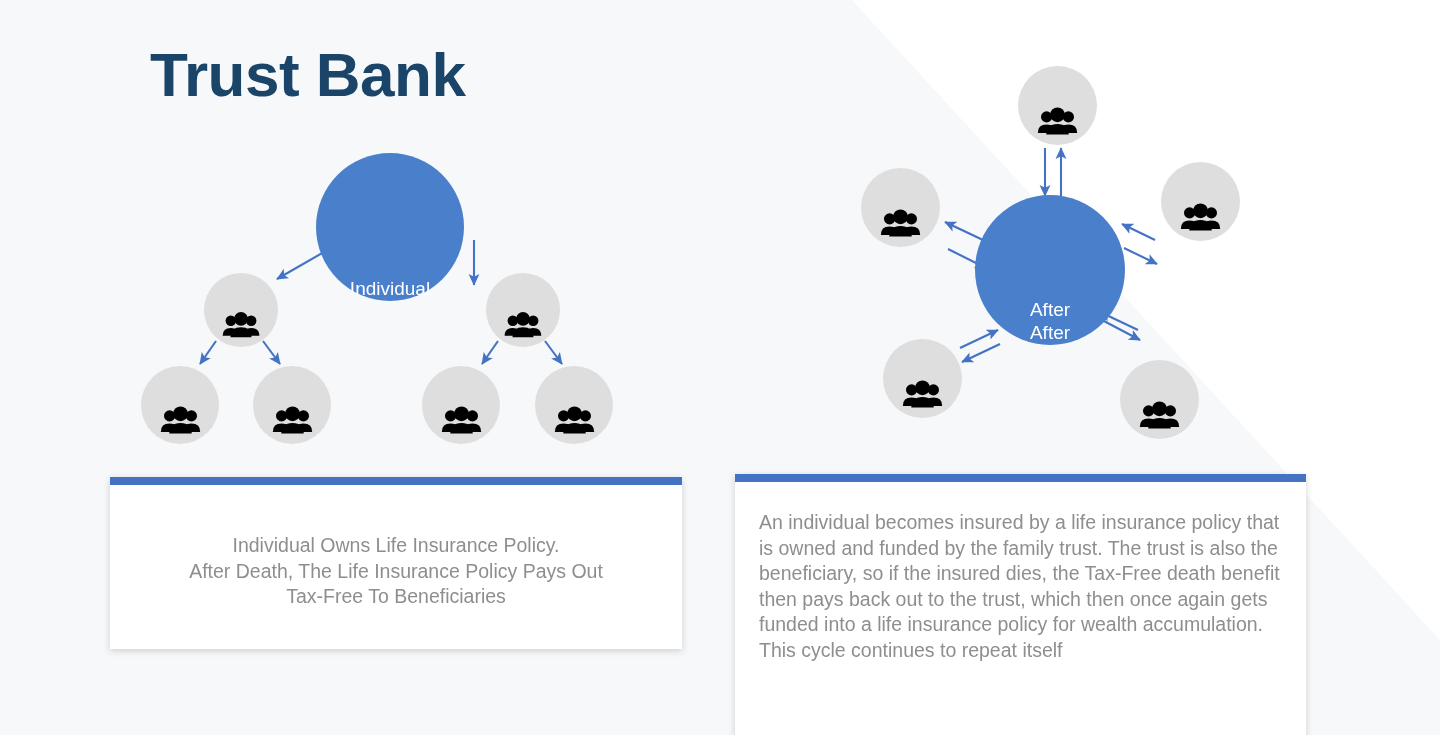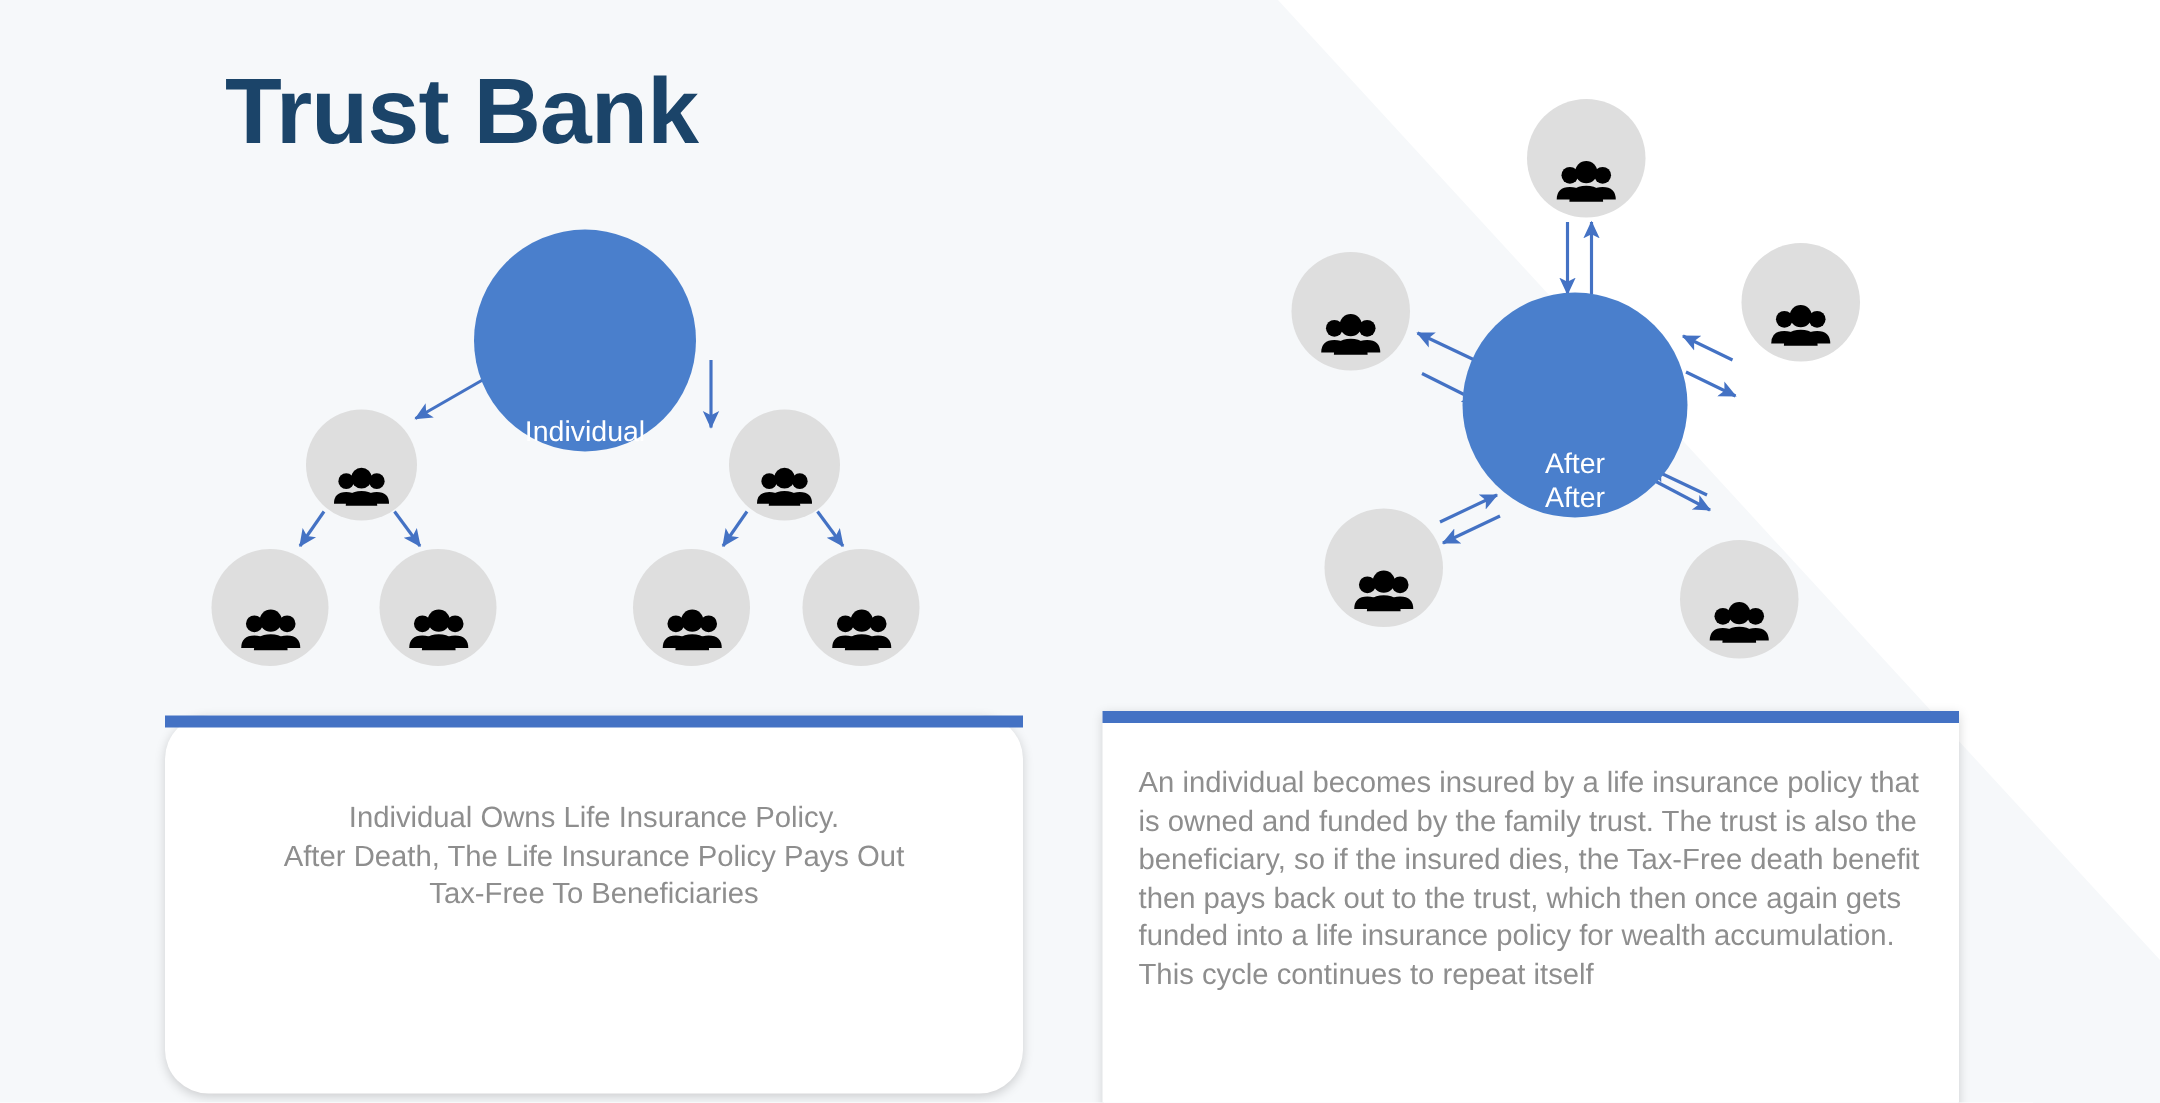--- a/index.html
+++ b/index.html
@@ -278,21 +278,21 @@
   <svg width="45" height="45" viewBox="0 0 64 64">
     <circle cx="16.5" cy="24" r="8"></circle>
     <path d="M4 47 q0-12 12.5-12 q12.5 0 12.5 12 z"></path>
     <circle cx="47.5" cy="24" r="8"></circle>
     <path d="M35 47 q0-12 12.5-12 q12.5 0 12.5 12 z"></path>
     <circle cx="32" cy="21" r="10.5"></circle>
     <path d="M16 49 q0-15 16-15 q16 0 16 15 z"></path>
   </svg>
 </div>
 
-<div class="card" id="card-left" style="left:110px; top:477px; width:572px; height:252px;border-radius:29px;">
+<div class="card" id="card-left" style="left:110px; top:477px; width:572px; height:172px;">
   <div class="card-bar"></div>
   <div class="card-body" style="white-space: pre-line;">Individual Owns Life Insurance Policy.
 After Death, The Life Insurance Policy Pays Out
 Tax-Free To Beneficiaries</div>
 </div>
 
 <div class="card" id="card-right" style="left:735px; top:474px; width:571px; height:270px;">
   <div class="card-bar"></div>
   <div class="card-body">An individual becomes insured by a life insurance policy that is owned and funded by the family trust. The trust is also the beneficiary, so if the insured dies, the Tax-Free death benefit then pays back out to the trust, which then once again gets funded into a life insurance policy for wealth accumulation. This cycle continues to repeat itself</div>
 </div>

